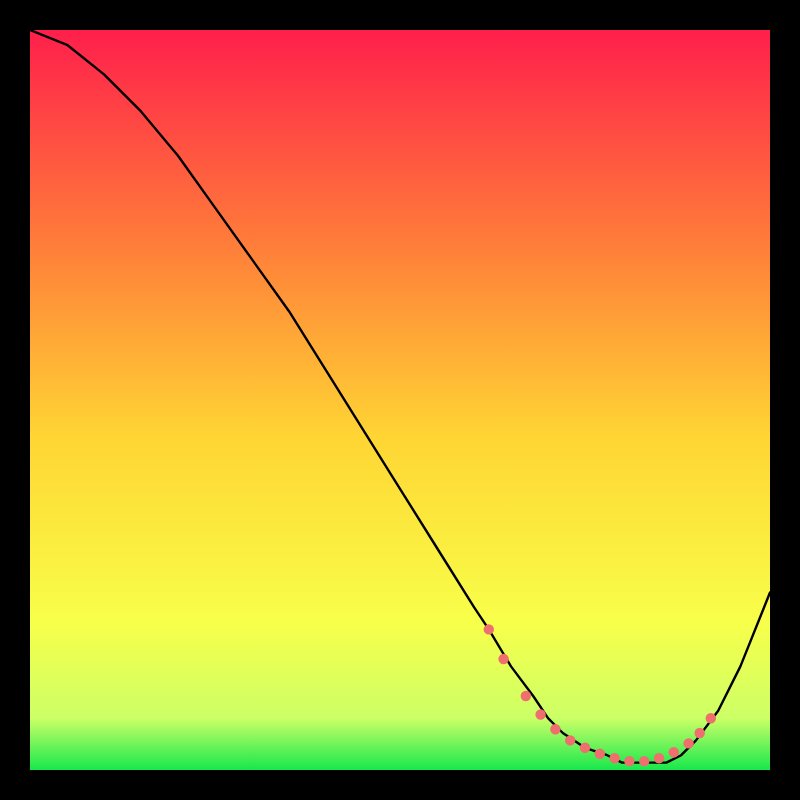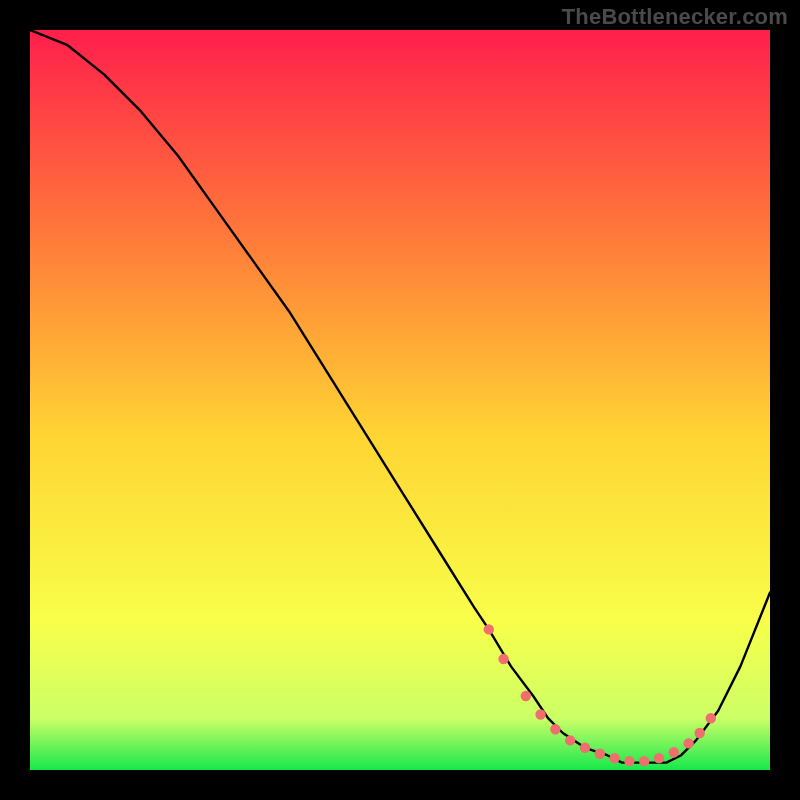--- a/index.html
+++ b/index.html
@@ -35,21 +35,20 @@
     top: 30px;
     width: 740px;
     height: 740px;
   }
   svg { display: block; }
 </style>
 </head>
 <body>
 
 <div class="frame">
-  <div class="watermark">TheBottlenecker.com</div>
   <div class="plot">
     <svg id="chart-svg" width="740" height="740" viewBox="0 0 740 740">
       <defs>
         <linearGradient id="bgGrad" x1="0" y1="0" x2="0" y2="1">
           <stop id="g0" offset="0%" stop-color="#ff1f4b"></stop>
           <stop id="g1" offset="28%" stop-color="#ff7a3a"></stop>
           <stop id="g2" offset="55%" stop-color="#ffd533"></stop>
           <stop id="g3" offset="80%" stop-color="#f8ff4a"></stop>
           <stop id="g4" offset="93%" stop-color="#ccff66"></stop>
           <stop id="g5" offset="100%" stop-color="#17e84d"></stop>

